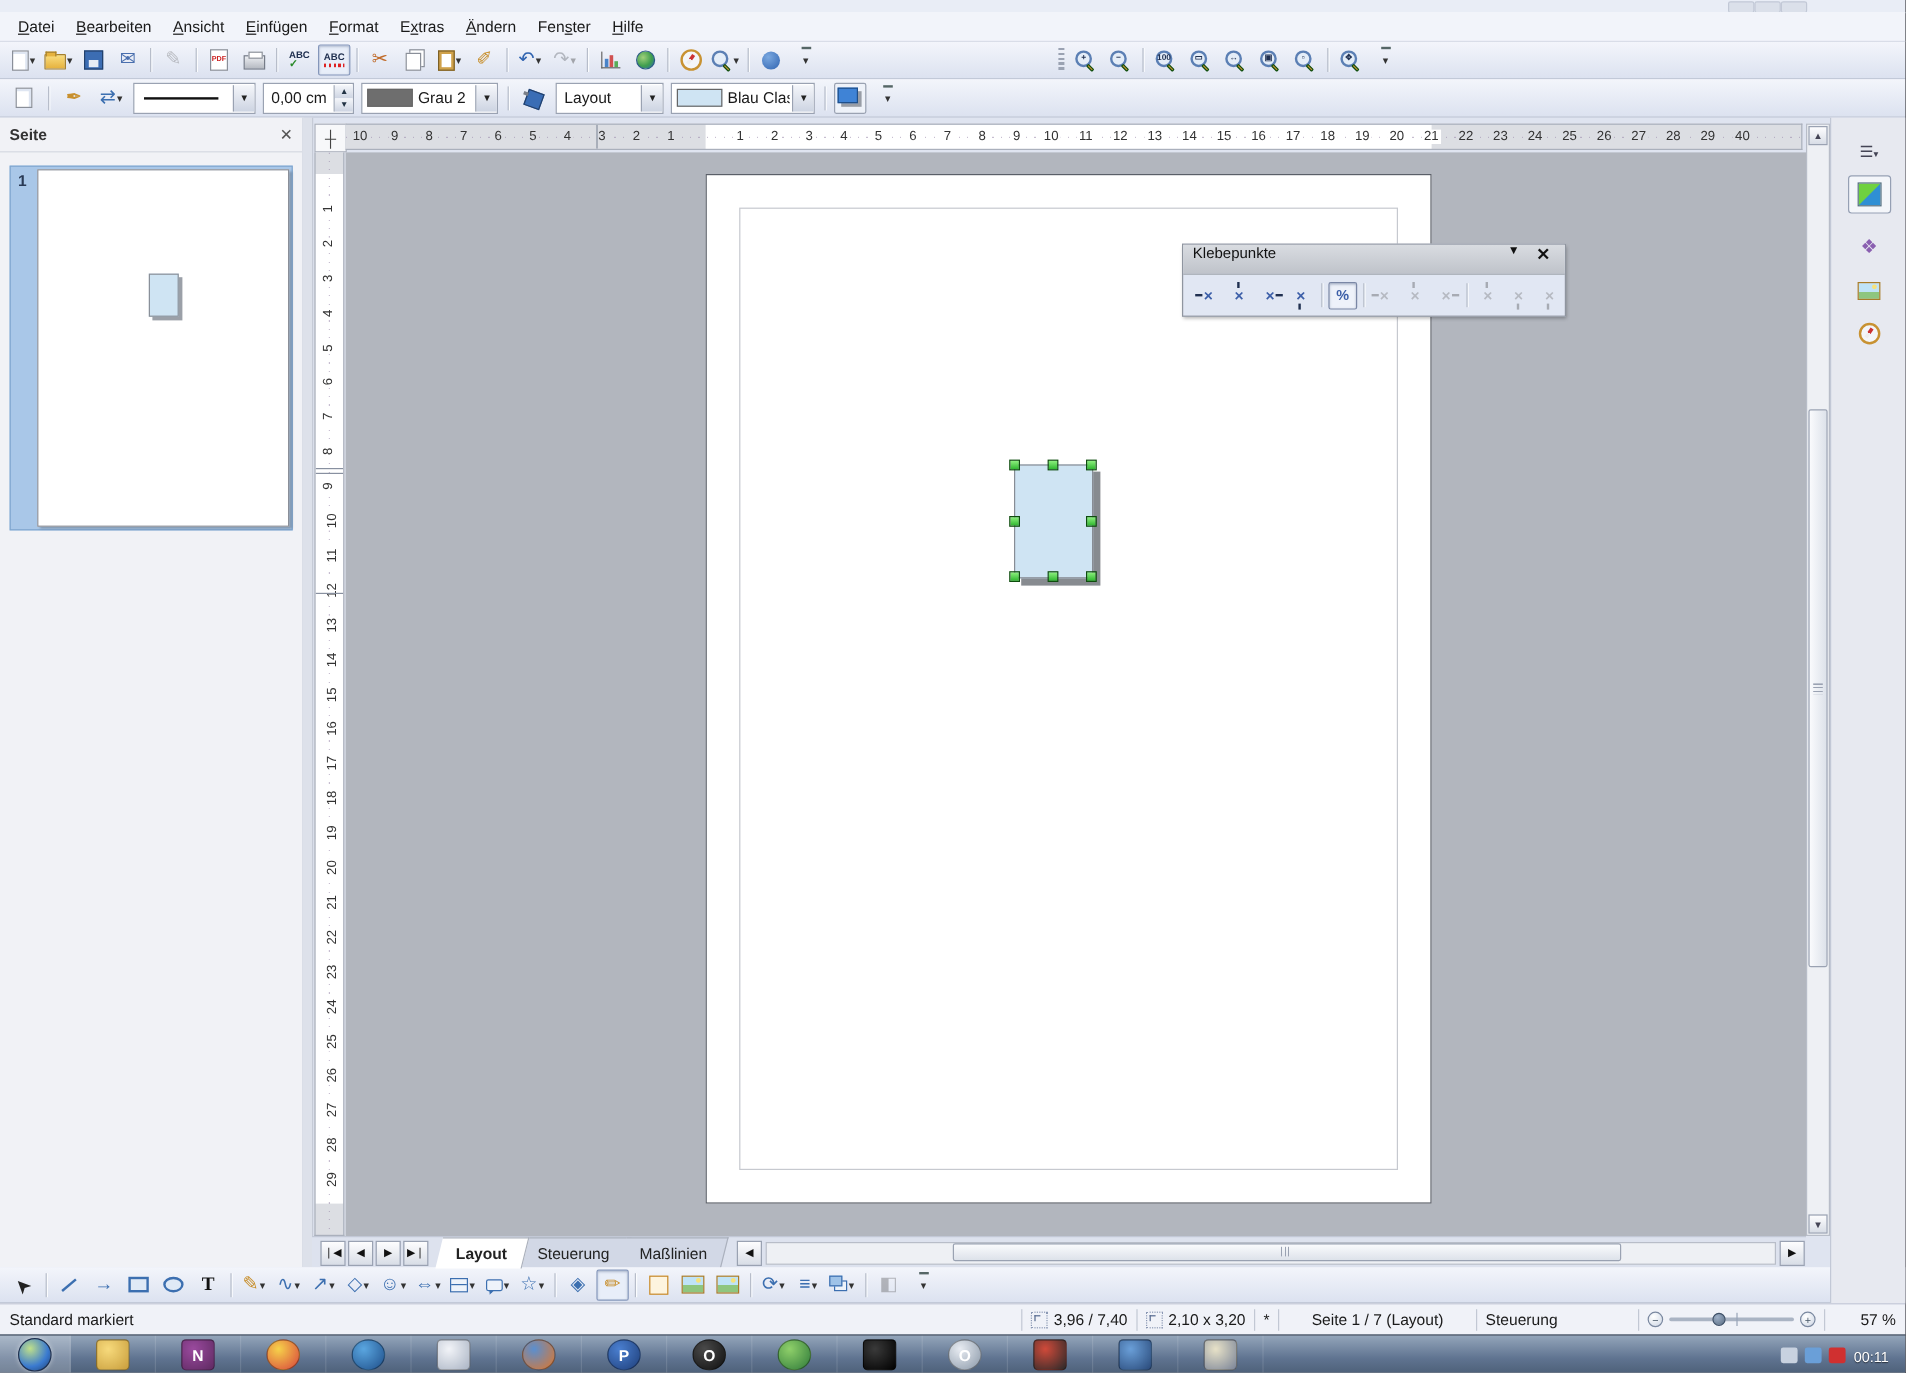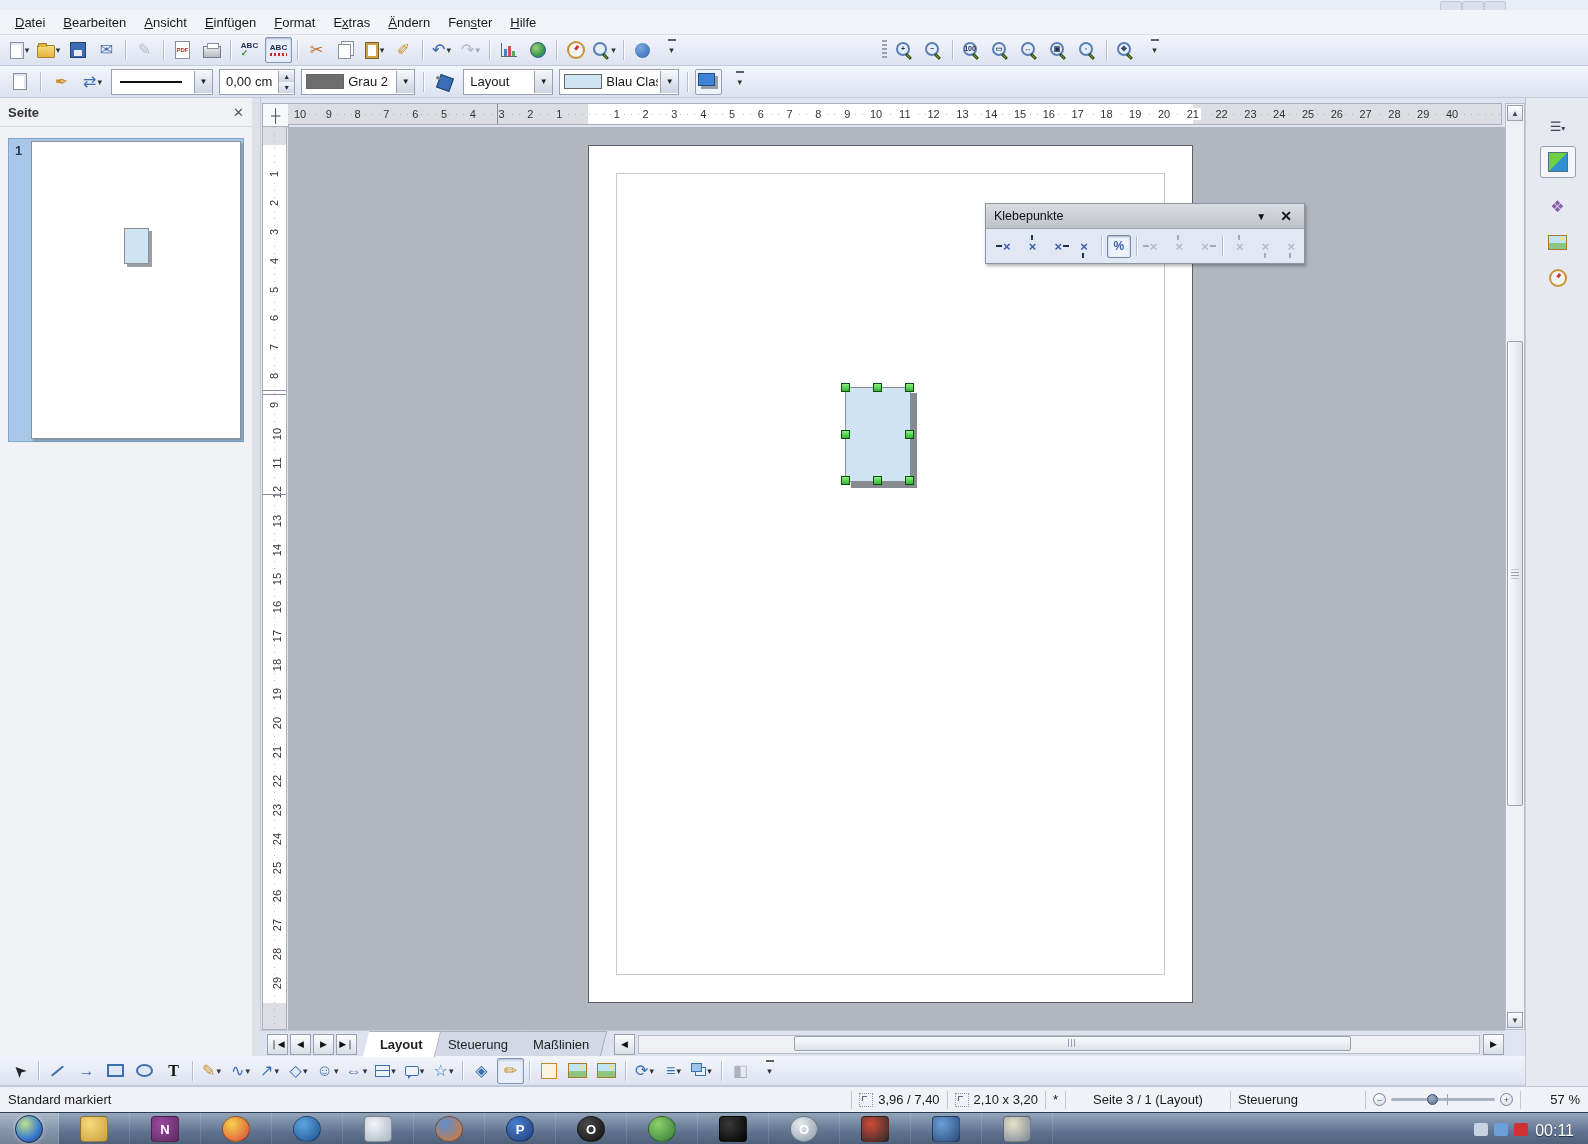--- a/index.html
+++ b/index.html
@@ -116,21 +116,21 @@
   .vmark{position:absolute;left:0;right:0;height:1px;background:#8890a0;z-index:3;}
   #canvas{left:288px;top:127px;width:1217px;height:903px;background:#b2b6be;}
   #page{left:588px;top:145px;width:605px;height:858px;background:#fff;border:1px solid #5a5f68;box-sizing:border-box;}
   #marginrect{position:absolute;left:27px;top:27px;right:27px;bottom:27px;border:1px solid #c6c9cf;}
   #shapeshadow{left:851px;top:393px;width:66px;height:95px;background:#878b90;}
   #shape{left:845px;top:387px;width:66px;height:95px;border:1px solid #888d95;box-sizing:border-box;}
   .handle{position:absolute;width:9px;height:9px;background:linear-gradient(#8df07e,#2fb72f);border:1px solid #0d4d0d;box-sizing:border-box;z-index:5;}
 
   
   #gptb{left:985px;top:203px;width:318px;height:59px;background:#e1e7f3;border:1px solid #8f959f;box-shadow:1px 2px 3px rgba(0,0,0,.3);z-index:9;}
-  #gptb .ttl{height:24px;background:linear-gradient(#d9dce1,#bfc3ca);display:flex;align-items:center;padding:0 8px;border-bottom:1px solid #a3a8b0;}
+  #gptb .ttl{height:24px;background:linear-gradient(#d9dce1,#bfc3ca);display:flex;padding:0 8px;border-bottom:1px solid #a3a8b0;}
   #gptb .ttl .name{font-size:12.5px;color:#111;}
   #gptb .ttl .dd{margin-left:auto;font-size:10px;color:#111;padding:0 10px;}
   #gptb .ttl .x{font-size:14px;color:#111;font-weight:bold;padding:0 4px;}
   #gptb .body{display:flex;align-items:center;height:34px;padding-left:8px;}
   .gpbtn{width:23px;height:21px;display:flex;align-items:center;justify-content:center;border:1px solid transparent;border-radius:2px;margin:0 1px;position:relative;}
   .gpbtn.active{border-color:#7a87a5;background:#eef2fa;box-shadow:inset 0 1px 2px rgba(60,80,120,.4);}
   .gpbtn.disabled{opacity:.32;filter:grayscale(1);}
   .gpx{position:relative;color:#3c5fa8;font-weight:bold;font-size:13px;line-height:1;}
   .gpbar{position:absolute;background:#203050;}
   .bar-left{left:-7px;top:5px;width:6px;height:2px;}
@@ -170,21 +170,21 @@
   .zs-thumb{position:absolute;left:36px;top:-4px;width:11px;height:11px;border-radius:50%;background:radial-gradient(circle at 35% 30%,#9fb0c8,#5a England6e84);background:radial-gradient(circle at 35% 30%,#9fb0c8,#5a6e84);border:1px solid #3e5068;box-sizing:border-box;}
 
   
   #taskbar{left:0;top:1112px;width:1588px;height:32px;background:linear-gradient(#93a5ba,#5f7390 60%,#4d6078);border-top:1px solid #2e3c50;display:flex;align-items:flex-start;overflow:hidden;}
   .tslot{width:70px;height:32px;display:flex;align-items:center;justify-content:center;border-right:1px solid rgba(255,255,255,.12);}
   .tslot.first{width:58px;background:rgba(255,255,255,.22);}
   .torb{width:26px;height:26px;border-radius:50%;background:radial-gradient(circle at 35% 30%,#bfe08a,#3a7ad0 60%,#20406e);border:1px solid #1e3050;box-shadow:0 0 4px rgba(255,255,255,.5);}
   .tico{width:26px;height:24px;border-radius:4px;display:flex;align-items:center;justify-content:center;color:#fff;font-weight:bold;font-size:13px;border:1px solid rgba(0,0,0,.35);}
   #tray{margin-left:auto;display:flex;align-items:center;gap:7px;padding-right:14px;height:32px;}
   .trayico{width:14px;height:13px;border-radius:2px;}
-  #clock{color:#fff;font-size:16px;text-shadow:0 1px 1px rgba(0,0,0,.6);padding-top:4px;}
+  #clock{color:#fff;font-size:12px;text-shadow:0 1px 1px rgba(0,0,0,.6);padding-top:4px;}
 </style>
 </head>
 <body>
 
 <div id="app">
   <div class="abs" id="titlestrip">
     <div class="winbtn" style="left:1440px"></div>
     <div class="winbtn" style="left:1462px"></div>
     <div class="winbtn" style="left:1484px"></div>
   </div>
@@ -709,21 +709,21 @@
     <span style="padding-left:8px">Standard markiert</span>
     <div class="stsep" style="margin-left:auto"></div>
     <span class="st-ico"></span>
     <span>3,96 / 7,40</span>
     <div class="stsep"></div>
     <span class="st-ico"></span>
     <span>2,10 x 3,20</span>
     <div class="stsep"></div>
     <span>*</span>
     <div class="stsep"></div>
-    <span style="width:150px;text-align:center">Seite 3 / 1 (Layout)</span>
+    <span style="width:150px;text-align:center">Seite 1 / 7 (Layout)</span>
     <div class="stsep"></div>
     <span style="width:120px">Steuerung</span>
     <div class="stsep"></div>
     <div id="zoomslider">
       <span class="zs-circle">−</span>
       <span class="zs-track">
         <span class="zs-tick"></span>
         <span class="zs-thumb"></span>
       </span>
       <span class="zs-circle">+</span>

